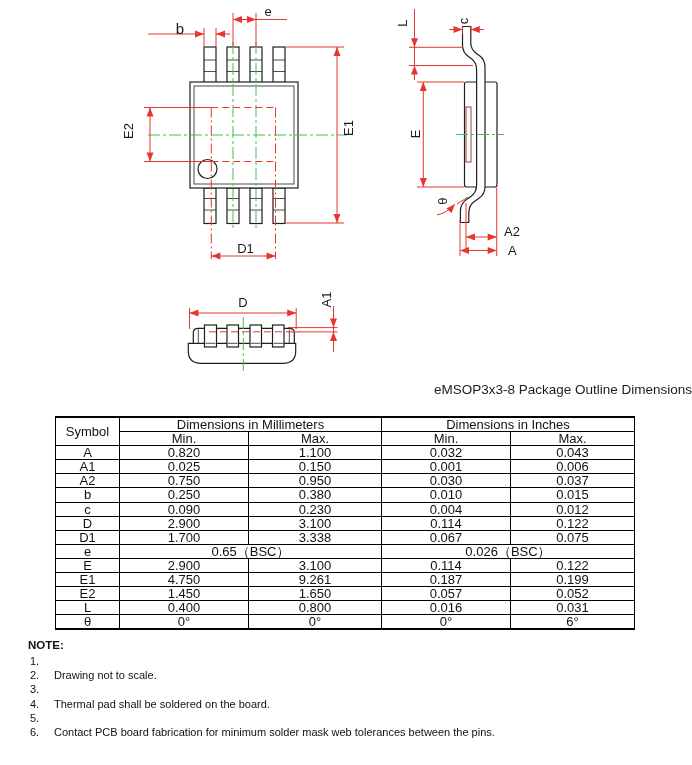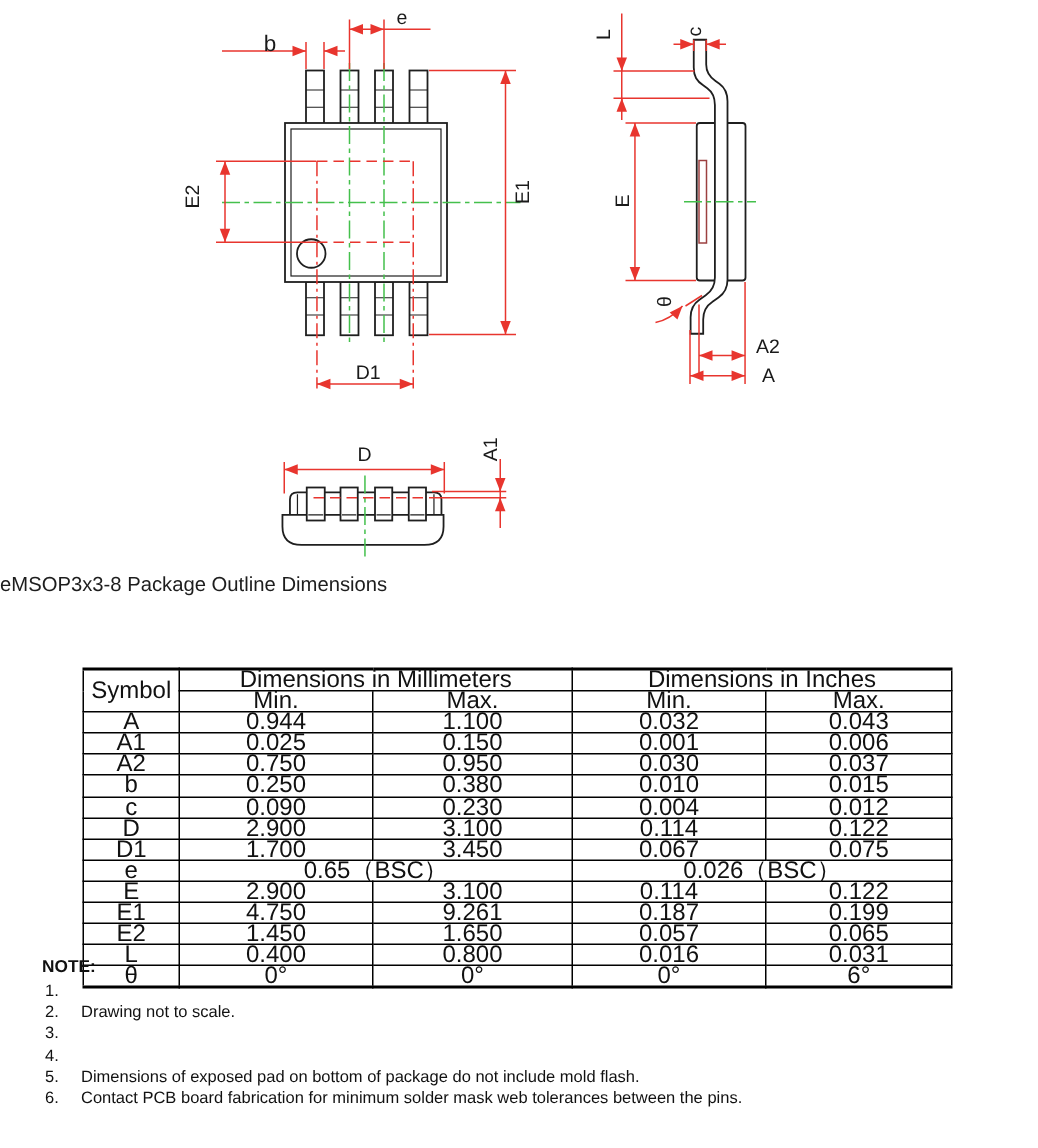--- a/index.html
+++ b/index.html
@@ -14,26 +14,26 @@
   .olt{stroke:#1f1f1f;fill:none;stroke-width:0.8;}
   .dim{stroke:#e8352e;fill:none;stroke-width:1;}
   .dimd{stroke:#e8352e;fill:none;stroke-width:1;stroke-dasharray:7 4;}
   .dimdd{stroke:#e8352e;fill:none;stroke-width:1;stroke-dasharray:10 3 2 3;}
   .cl{stroke:#44c04c;fill:none;stroke-width:1;stroke-dasharray:12 3 3 3;}
   .pad{stroke:#9c4040;fill:none;stroke-width:1;}
   .lbl{fill:#1a1a1a;font-family:"Liberation Sans",sans-serif;font-size:13px;text-anchor:middle;}
   .lblb{font-size:15px;}
   .lbls{text-anchor:start;}
   
-  .fig-title{position:absolute;left:0;right:0;top:382px;text-align:left;
+  .fig-title{position:absolute;left:0;right:0;top:382px;text-align:right;
     font-size:13.5px;color:#1d1d1d;}
   
   .tbl-wrap{position:absolute;left:55px;top:416px;}
   table.dim-table{border-collapse:collapse;table-layout:fixed;width:579px;
-    font-size:16px;color:#111;margin-top:29px;}
+    font-size:13px;color:#111;}
   table.dim-table{border-top:2.2px solid #000;border-bottom:2.2px solid #000;}
   .dim-table th,.dim-table td{
     border:1px solid #000;text-align:center;vertical-align:middle;
     padding:0;height:13.1px;line-height:13.1px;font-weight:normal;white-space:nowrap;
   }
   
   .note-head{position:absolute;left:28px;top:639px;font-size:11.5px;font-weight:bold;color:#111;text-align:center;}
   .notes{position:absolute;left:30px;top:654px;font-size:11px;color:#111;}
   .note-item{display:flex;line-height:14.2px;}
   .note-num{width:24px;flex:0 0 24px;}
@@ -237,21 +237,21 @@
     <th colspan="2">Dimensions in Inches</th>
   </tr>
   <tr>
     <th>Min.</th>
     <th>Max.</th>
     <th>Min.</th>
     <th>Max.</th>
   </tr>
   <tr>
     <td>A</td>
-    <td>0.944</td>
+    <td>0.820</td>
     <td>1.100</td>
     <td>0.032</td>
     <td>0.043</td>
   </tr>
   <tr>
     <td>A1</td>
     <td>0.025</td>
     <td>0.150</td>
     <td>0.001</td>
     <td>0.006</td>
@@ -280,21 +280,21 @@
   <tr>
     <td>D</td>
     <td>2.900</td>
     <td>3.100</td>
     <td>0.114</td>
     <td>0.122</td>
   </tr>
   <tr>
     <td>D1</td>
     <td>1.700</td>
-    <td>3.450</td>
+    <td>3.338</td>
     <td>0.067</td>
     <td>0.075</td>
   </tr>
   <tr>
     <td>e</td>
     <td colspan="2">0.65（BSC）</td>
     <td colspan="2">0.026（BSC）</td>
   </tr>
   <tr>
     <td>E</td>
@@ -308,21 +308,21 @@
     <td>4.750</td>
     <td>9.261</td>
     <td>0.187</td>
     <td>0.199</td>
   </tr>
   <tr>
     <td>E2</td>
     <td>1.450</td>
     <td>1.650</td>
     <td>0.057</td>
-    <td>0.065</td>
+    <td>0.052</td>
   </tr>
   <tr>
     <td>L</td>
     <td>0.400</td>
     <td>0.800</td>
     <td>0.016</td>
     <td>0.031</td>
   </tr>
   <tr>
     <td>θ</td>
@@ -342,22 +342,22 @@
   </div>
   <div class="note-item">
     <span class="note-num">2.</span>
     <span>Drawing not to scale.</span>
   </div>
   <div class="note-item">
     <span class="note-num">3.</span>
   </div>
   <div class="note-item">
     <span class="note-num">4.</span>
+    <span>Thermal pad shall be soldered on the board.</span>
   </div>
   <div class="note-item">
     <span class="note-num">5.</span>
-    <span>Dimensions of exposed pad on bottom of package do not include mold flash.</span>
   </div>
   <div class="note-item">
     <span class="note-num">6.</span>
     <span>Contact PCB board fabrication for minimum solder mask web tolerances between the pins.</span>
   </div>
 </div>
 
 </body></html>

